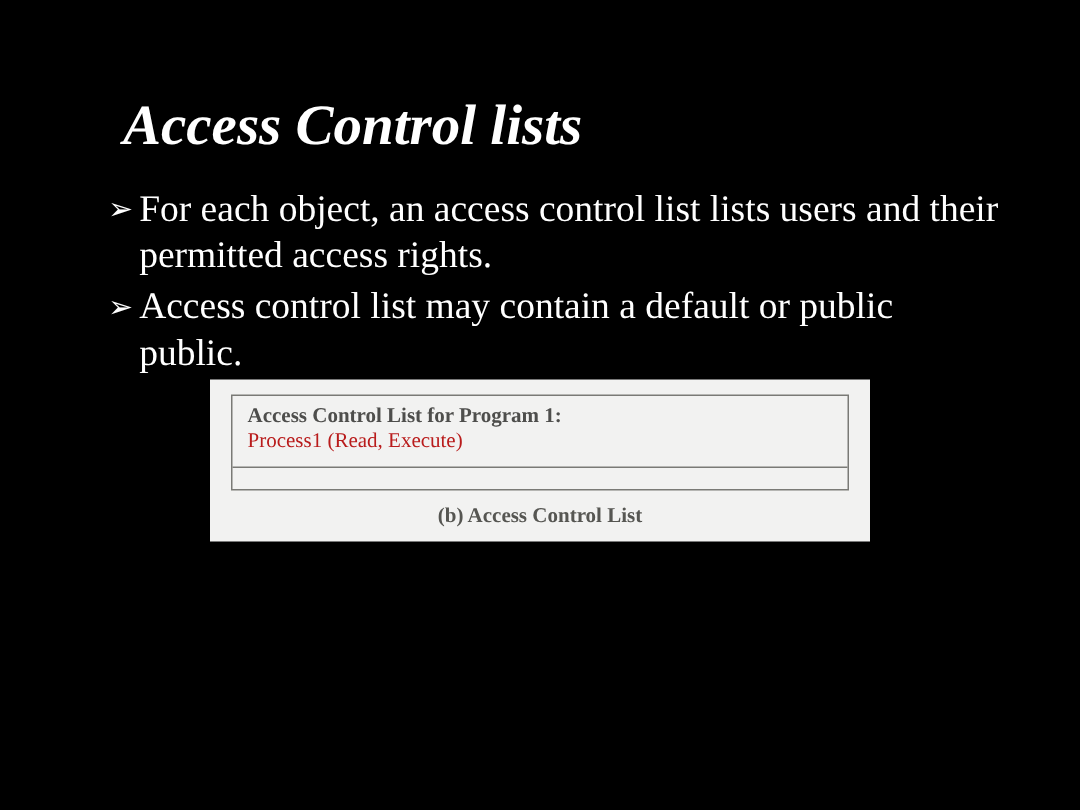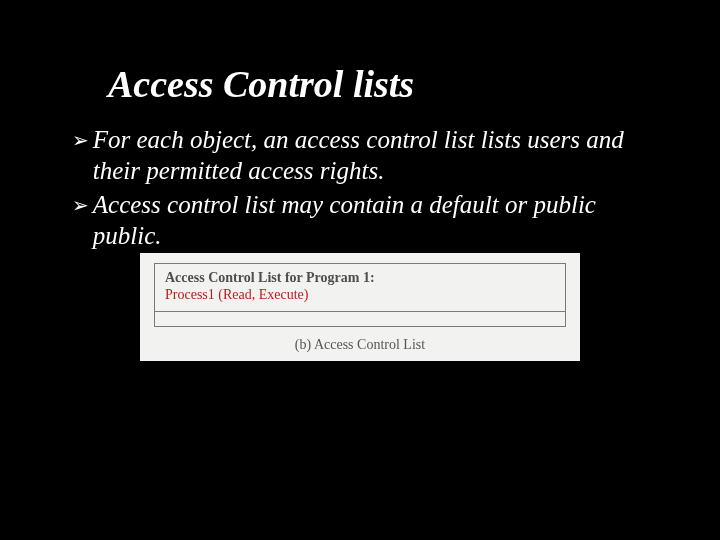--- a/index.html
+++ b/index.html
@@ -18,21 +18,21 @@
     box-sizing: border-box;
   }
   .title {
     color: #ffffff;
     font-style: italic;
     font-weight: bold;
     font-size: 38px;
     text-align: center;
     width: 100%;
     padding-top: 62px;
-    padding-left: 108px;
+    padding-left: 82px;
     box-sizing: border-box;
     text-align: left;
   }
   .bullets {
     margin-top: 18px;
     padding-left: 72px;
     padding-right: 50px;
   }
   .bullet-row {
     display: flex;
@@ -44,21 +44,20 @@
   }
   .bullet-marker {
     flex: 0 0 auto;
     font-family: "Arial", sans-serif;
     font-size: 20px;
     margin-right: 4px;
     margin-top: 4px;
   }
   .bullet-text {
     flex: 1 1 auto;
-    font-style: italic;
   }
   .figure-wrap {
     margin-top: 0;
     display: flex;
     justify-content: center;
     align-items: center;
   }
   .figure {
     background: #f2f2f1;
     width: 440px;
@@ -85,21 +84,21 @@
     font-size: 14px;
     color: #4e4e4c;
   }
   .figure-body {
     font-size: 14px;
     color: #b91c1c;
     margin-top: 1px;
   }
   .figure-caption {
     text-align: center;
-    font-weight: normal;
+    font-weight: bold;
     font-size: 14px;
     color: #565652;
     margin-top: 10px;
   }
 </style>
 </head>
 <body>
 
 <div class="slide">
 

